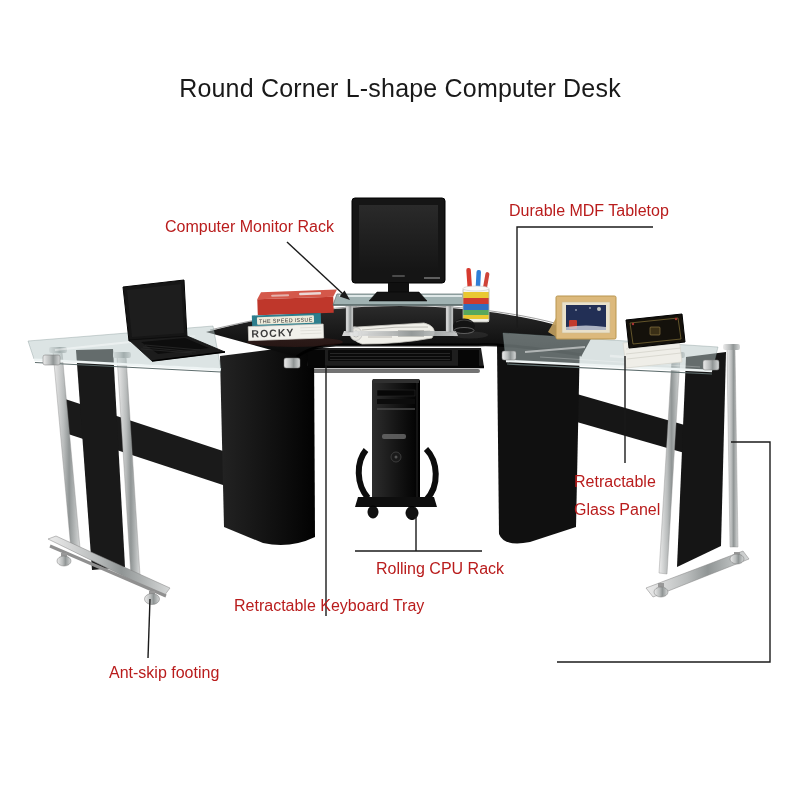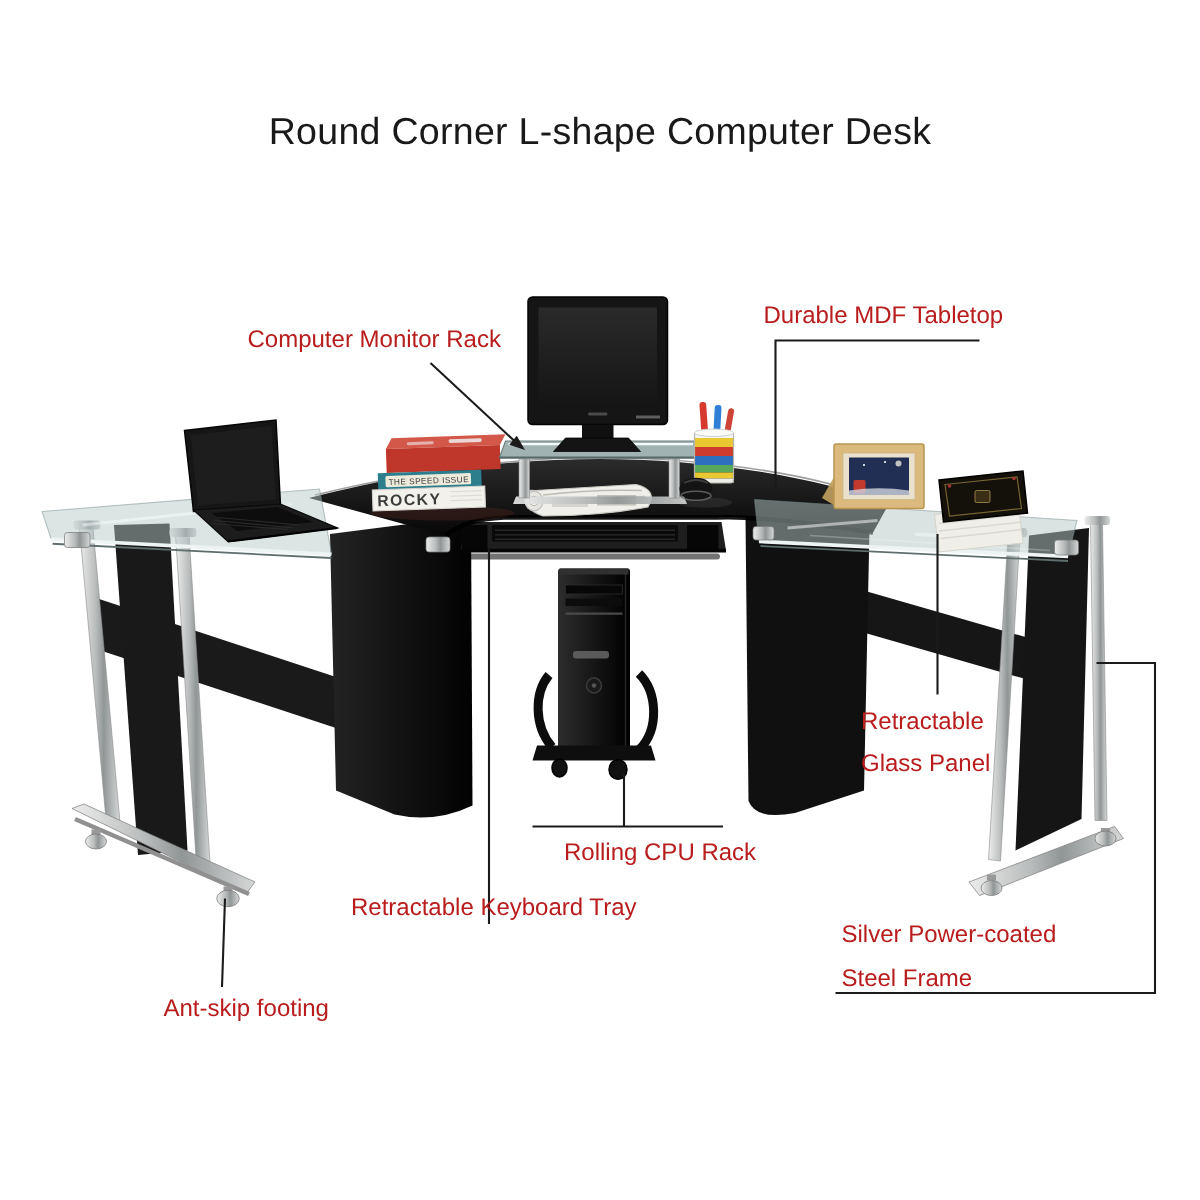--- a/index.html
+++ b/index.html
@@ -258,18 +258,14 @@
 
   <div class="lbl" id="lbl-emr">Computer Monitor Rack</div>
   <div class="lbl" id="lbl-mdf">Durable MDF Tabletop</div>
   <div class="lbl twoline" id="lbl-tgp">
     <div>Retractable</div>
     <div>Glass Panel</div>
   </div>
   <div class="lbl" id="lbl-cpu">Rolling CPU Rack</div>
   <div class="lbl" id="lbl-kbt">Retractable Keyboard Tray</div>
   <div class="lbl" id="lbl-ant">Ant-skip footing</div>
-  <div class="lbl twoline" id="lbl-ssf">
-    <div>Silver Power-coated</div>
-    <div>Steel Frame</div>
-  </div>
 
 </div>
 
 </body></html>

